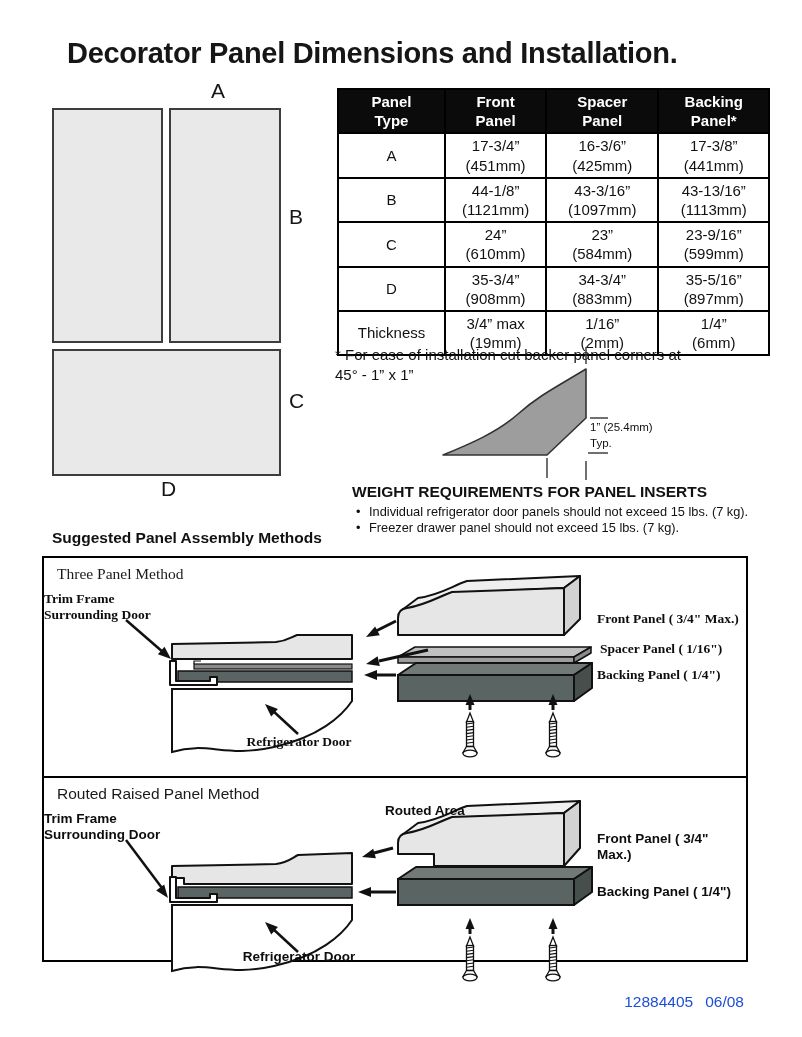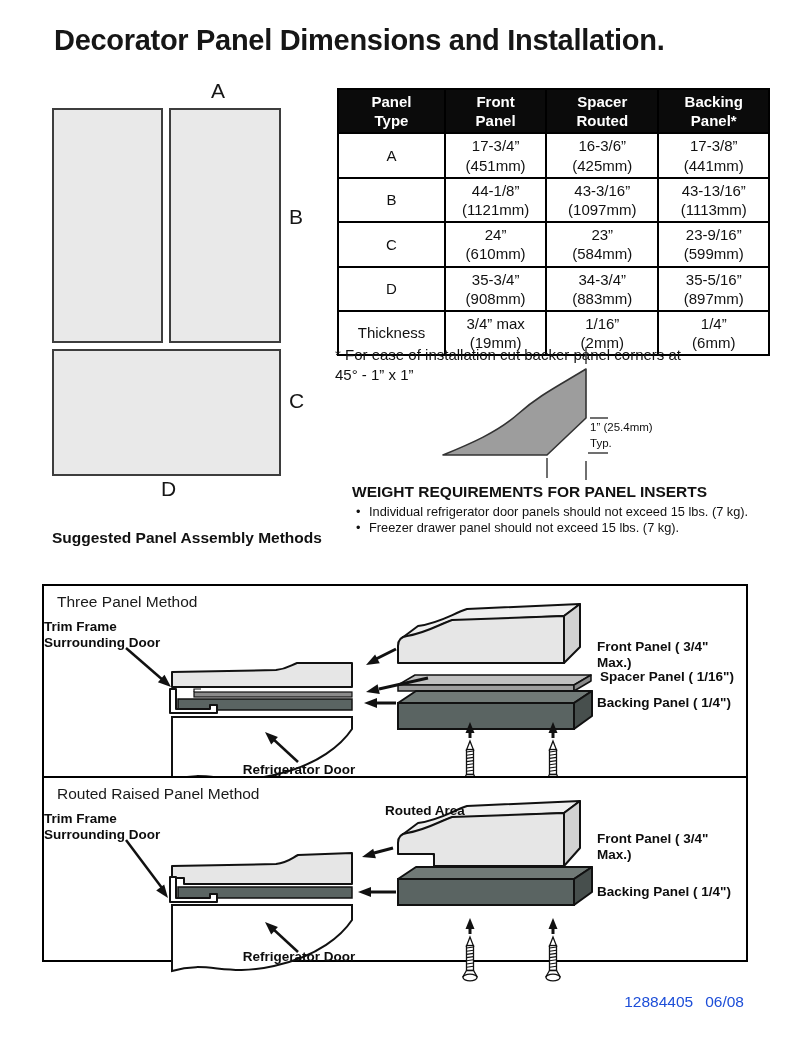--- a/index.html
+++ b/index.html
@@ -2,21 +2,21 @@
 <html><head>
 <meta charset="utf-8">
 <style>
   html,body { margin:0; padding:0; background:#888; }
   .page {
     position:relative; width:802px; height:1037px; margin:0 auto;
     background:#ffffff; font-family:"Liberation Sans", sans-serif; color:#111;
     overflow:hidden;
   }
   .title {
-    position:absolute; left:54px; top:24px; margin:0;
+    position:absolute; left:54px; top:24px; margin:13px;
     font-size:29px; font-weight:bold; letter-spacing:-0.3px; color:#161616;
   }
   
   .fr-rect { position:absolute; background:#e9e9e9; border:2px solid #3d3d3d; box-sizing:border-box; }
   .r1 { left:52px; top:108px; width:111px; height:235px; }
   .r2 { left:169px; top:108px; width:112px; height:235px; }
   .r3 { left:52px; top:349px; width:229px; height:127px; }
   .fr-label { position:absolute; font-size:21px; color:#161616; }
   .la { left:211px; top:79px; }  .lb { left:289px; top:205px; }
   .lc { left:289px; top:389px; } .ld { left:161px; top:477px; }
@@ -32,21 +32,21 @@
   .corner-svg { position:absolute; left:430px; top:346px; }
   .dim-label { position:absolute; left:590px; top:420px; font-size:11.5px; line-height:1.35; white-space:pre-line; }
   
   .wr-head { position:absolute; left:352px; top:483px; font-size:15.5px; font-weight:bold; }
   .wr-bullet { position:absolute; left:354px; width:400px; font-size:12.8px; line-height:1.25; padding-left:15px; }
   .wr-bullet::before { content:"\2022"; position:absolute; left:2px; }
   .wb1 { top:504px; } .wb2 { top:520px; }
   .sugg { position:absolute; left:52px; top:529px; font-size:15.5px; font-weight:bold; }
   
   .method-box { position:absolute; left:42px; width:706px; border:2px solid #000; box-sizing:border-box; background:#fff; }
-  .box1 { top:584px; height:268px; }
+  .box1 { top:556px; height:268px;font-family:Liberation Serif, serif; }
   .box2 { top:776px; height:186px; }
   .method-box svg { position:absolute; left:0; top:0; }
   .mtitle { position:absolute; left:13px; top:7px; font-size:15.5px; color:#1a1a1a; }
   .dlabel { position:absolute; font-weight:bold; font-size:13.5px; line-height:1.2; white-space:pre-line; color:#0d0d0d; }
   .trim-lbl  { left:0px; top:33px; width:150px; text-align:left; }
   .door-lbl1 { left:189px; top:176px; width:132px; text-align:center; }
   .door-lbl2 { left:189px; top:171px; width:132px; text-align:center; }
   .front-lbl1   { left:553px; top:53px; }
   .spacer-lbl1  { left:556px; top:83px; }
   .backing-lbl1 { left:553px; top:109px; }
@@ -80,21 +80,21 @@
         <col style="width:112px">
         <col style="width:111px">
       </colgroup>
     <thead>
       <tr>
         <th>Panel
 Type</th>
         <th>Front
 Panel</th>
         <th>Spacer
-Routed</th>
+Panel</th>
         <th>Backing
 Panel*</th>
       </tr>
     </thead>
     <tbody>
       <tr>
         <td>A</td>
         <td>17-3/4”
 (451mm)</td>
         <td>16-3/6”

